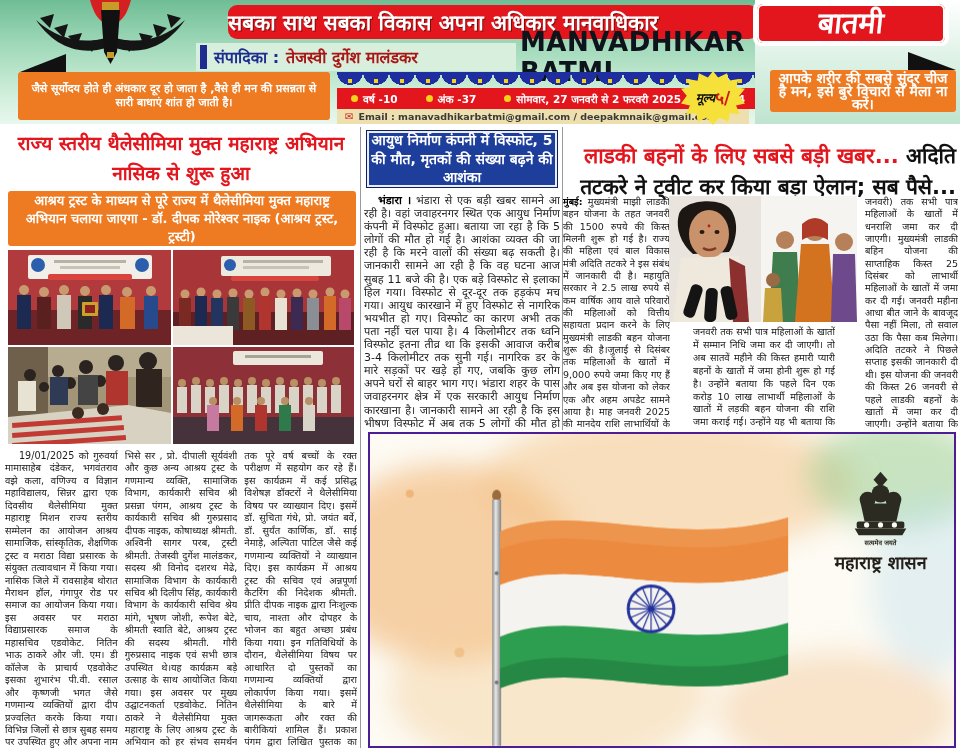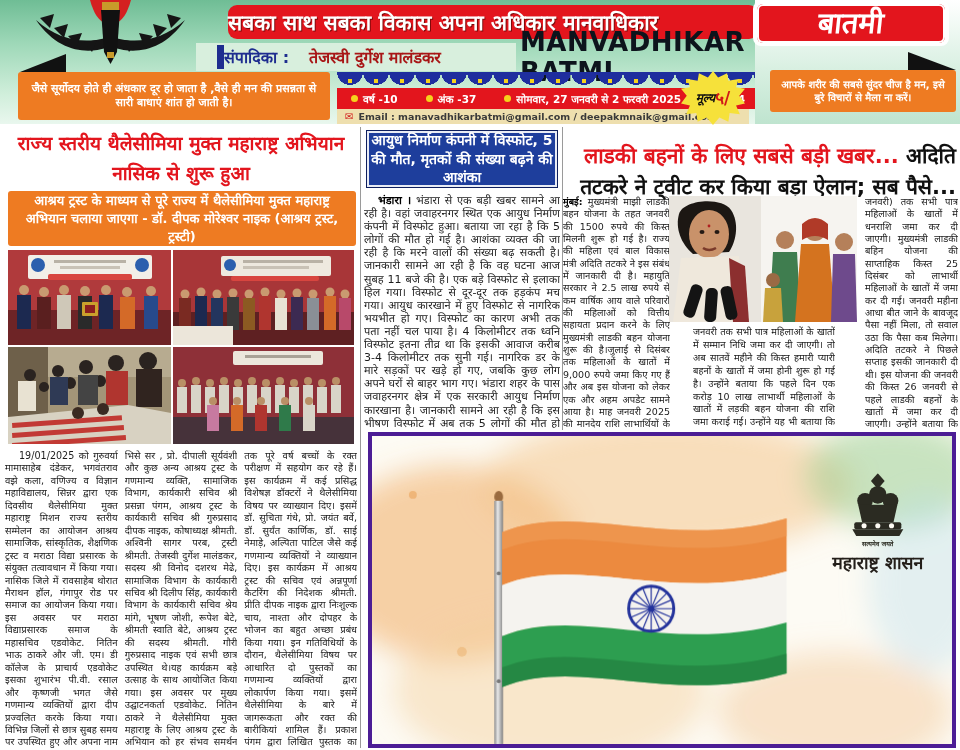--- a/index.html
+++ b/index.html
@@ -23,24 +23,24 @@
 
   
   .batmi-wrap{left:753px;top:1px;width:196px;height:45px;background:#fff;border-radius:8px;
     display:flex;align-items:center;justify-content:center;}
   .batmi-inner{width:188px;height:39px;background:#e3151d;border-radius:6px;
     box-shadow:inset 0 0 0 2px #fff;display:flex;align-items:center;justify-content:center;}
   .batmi-inner span{color:#fff;font-weight:bold;font-size:29px;transform:skewX(-6deg);line-height:1;}
 
   
   .editor{left:196px;top:43px;width:320px;height:28px;background:#d8efdd;
-    display:flex;align-items:center;padding-left:21px;box-sizing:border-box;}
+    display:flex;align-items:center;gap:7px;padding-left:4px;box-sizing:border-box;}
   .editor .bar{width:7px;height:24px;background:#1e2d8f;}
   .editor .lbl{color:#1e2d8f;font-weight:bold;font-size:16px;}
-  .editor .name{color:#a81616;font-weight:bold;font-size:16px;margin-left:20px;}
+  .editor .name{color:#a81616;font-weight:bold;font-size:16px;}
 
   .eng-name{left:520px;top:41px;width:305px;height:32px;color:#0d141c;font-weight:bold;
     font-size:26px;letter-spacing:0.5px;display:flex;align-items:center;}
 
   
   .scallop{left:337px;top:72px;width:418px;height:17px;
     background:
       radial-gradient(circle 2.5px at 13px 9px,#f5d21c 98%,transparent),
       radial-gradient(circle 13px at 13px 0px,#1f2e9e 98%,transparent);
     background-size:26px 17px;background-repeat:repeat-x;}
@@ -55,21 +55,21 @@
   
   .emailbar{left:337px;top:109px;width:412px;height:15px;background:#eedfae;
     display:flex;align-items:center;gap:5px;padding-left:8px;box-sizing:border-box;}
   .emailbar .env{color:#d01818;font-size:10px;line-height:1;}
   .emailbar .txt{font-size:9.5px;font-weight:bold;color:#3a3a3a;}
 
   
   .quote{background:#ee7b22;color:#fff;font-weight:bold;text-align:center;border-radius:3px;
     display:flex;align-items:center;justify-content:center;box-sizing:border-box;}
   .quote-left{left:18px;top:72px;width:312px;height:48px;font-size:11px;line-height:14px;padding:2px 8px;}
-  .quote-right{left:770px;top:70px;width:186px;height:42px;font-size:10px;line-height:13px;padding:2px 8px;}
+  .quote-right{left:770px;top:70px;width:186px;height:42px;font-size:14px;line-height:13px;padding:2px 8px;}
   .tri-left{left:20px;top:54px;width:46px;height:18px;background:#111;
     clip-path:polygon(0 100%,100% 0,100% 100%);}
   .tri-right{left:908px;top:52px;width:48px;height:18px;background:#111;
     clip-path:polygon(0 0,100% 100%,0 100%);}
 
   
   .star{left:681px;top:71px;width:64px;height:54px;background:#f6e13a;
     clip-path:polygon(50% 0%,58% 12%,72% 4%,74% 18%,90% 15%,86% 30%,100% 33%,91% 46%,100% 60%,86% 64%,92% 80%,76% 78%,74% 94%,60% 86%,50% 100%,40% 86%,26% 94%,24% 78%,8% 80%,14% 64%,0% 60%,9% 46%,0% 33%,14% 30%,10% 15%,26% 18%,28% 4%,42% 12%);
     display:flex;align-items:center;justify-content:center;line-height:1;}
   .star .m{font-size:12px;font-weight:bold;font-style:italic;color:#111;}
@@ -112,21 +112,21 @@
   .r-col1{position:absolute;left:0;top:0;width:107px;height:234px;font-size:9.5px;line-height:12.35px;
     text-align:justify;overflow:hidden;color:#1c1c1c;}
   .r-photo{position:absolute;left:106px;top:0;width:188px;height:126px;}
   .r-photo svg{display:block;width:100%;height:100%;}
   .r-col2{position:absolute;left:130px;top:130px;width:142px;height:104px;font-size:9.5px;
     line-height:12.9px;text-align:justify;overflow:hidden;color:#1c1c1c;}
   .r-col3{position:absolute;left:302px;top:0;width:93px;height:234px;font-size:9.5px;line-height:12.35px;
     text-align:justify;overflow:hidden;color:#1c1c1c;}
 
   
-  .ad{left:368px;top:432px;width:588px;height:316px;border:4px solid #4c1d95;background:#fdfcf7;
+  .ad{left:368px;top:432px;width:588px;height:316px;border:2px solid #4c1d95;background:#fdfcf7;
     box-sizing:border-box;overflow:hidden;}
   .ad svg{display:block;width:100%;height:100%;}
 </style>
 </head>
 <body>
 
 <div class="page">
 
   <div class="abs header-bg"></div>
   <div class="abs header-bg-right"></div>

